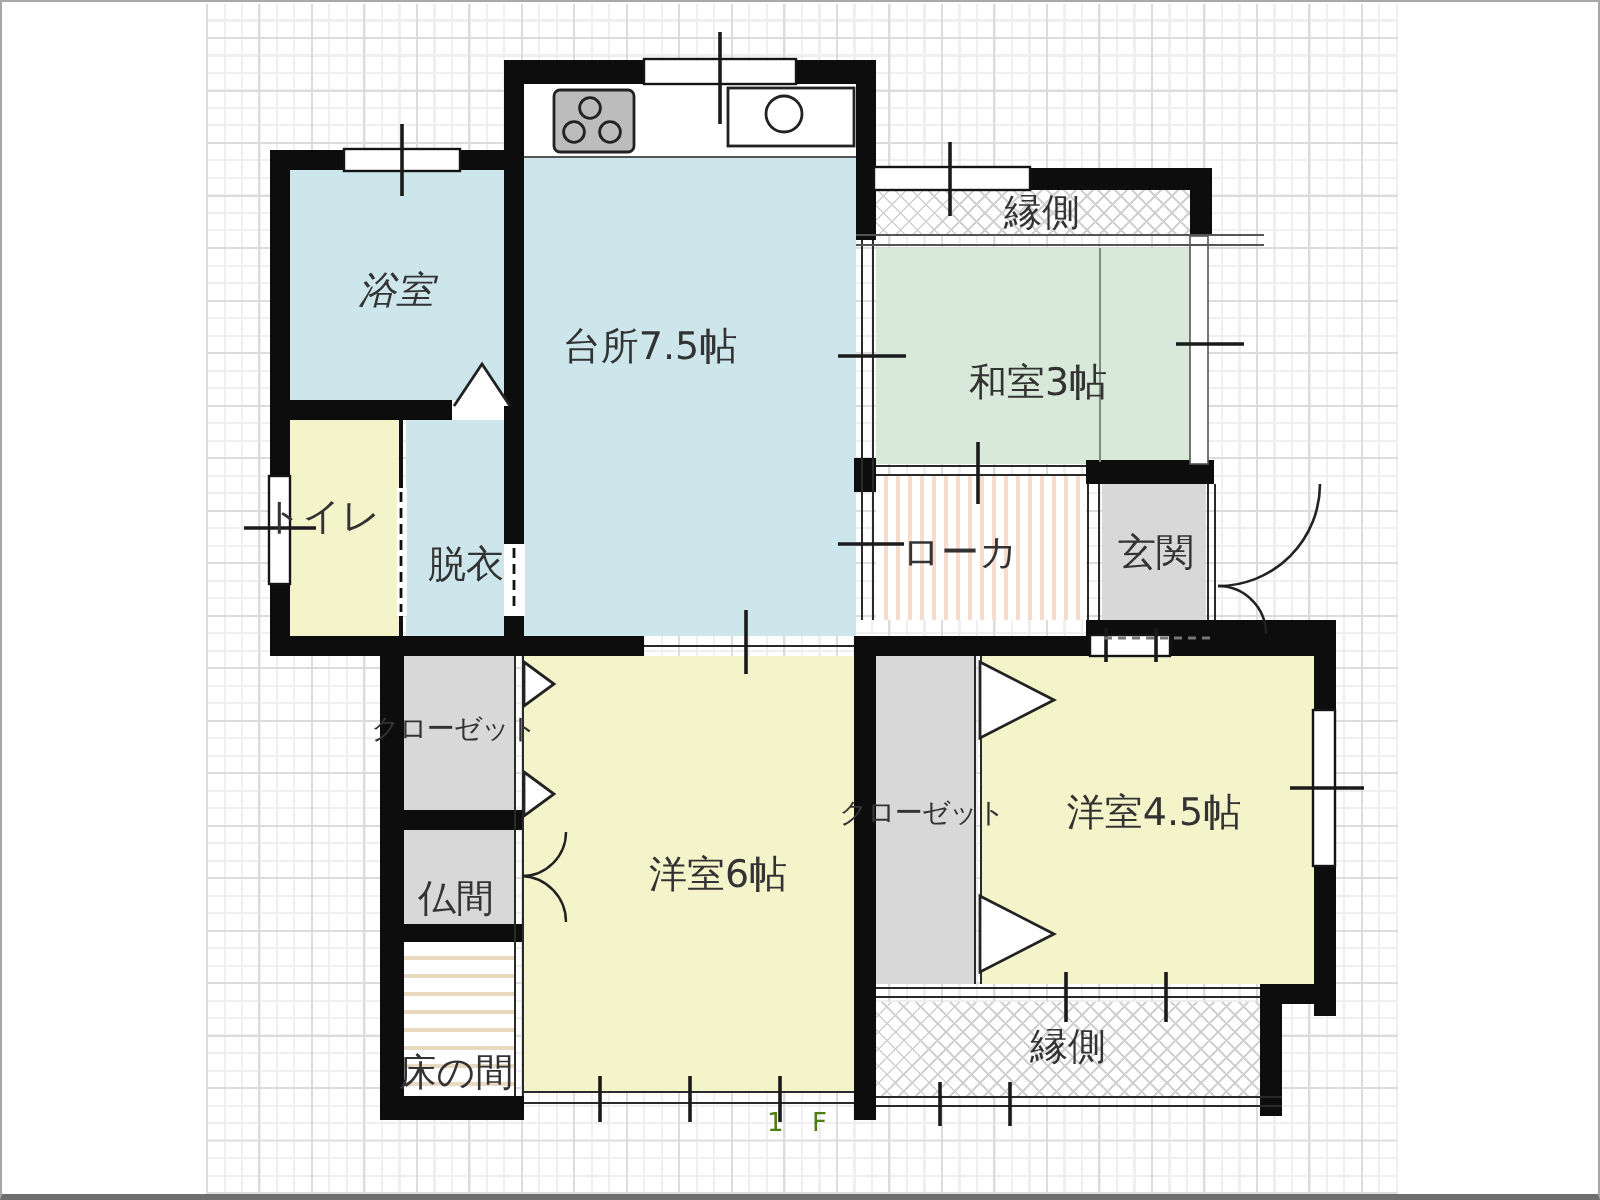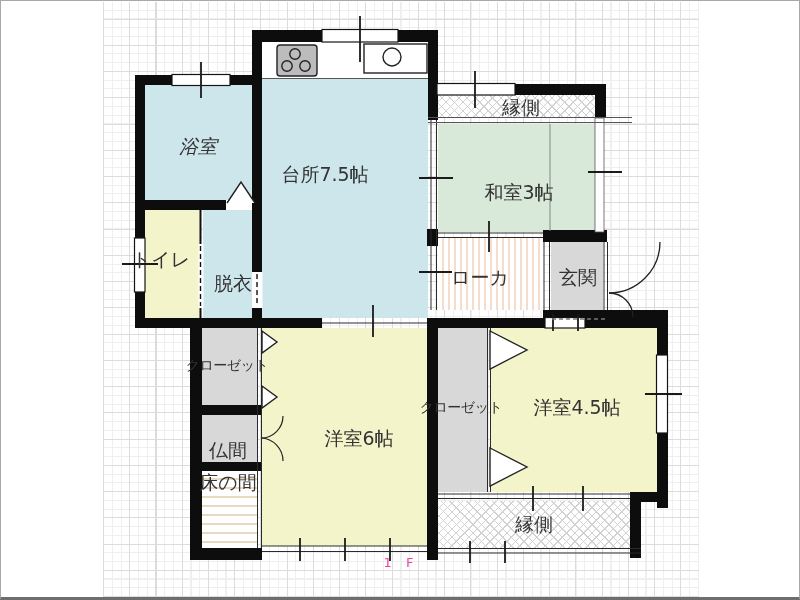--- a/index.html
+++ b/index.html
@@ -20,21 +20,21 @@
   .hatch{background-color:#fff;background-image:
       repeating-linear-gradient(45deg,transparent 0 5px,#d2d2d2 5px 6px),
       repeating-linear-gradient(135deg,transparent 0 5px,#d2d2d2 5px 6px);}
   .vstripe{background:repeating-linear-gradient(90deg,#fff 0 4px,#f6dccd 4px 6px);}
   .hstripe{background:repeating-linear-gradient(180deg,#fff 0 7px,#e9d9c1 7px 9px);}
   .wall{position:absolute;background:#0d0d0d;}
   .gap{position:absolute;background:#fff;}
   .label{position:absolute;transform:translate(-50%,-50%);color:#333;font-size:19px;
          white-space:nowrap;line-height:1;}
   .label.small{font-size:14px;letter-spacing:-0.5px;}
-  .label.floor{font-size:13px;letter-spacing:5px;color:#ec4899;}
+  .label.floor{font-size:13px;letter-spacing:5px;color:#4d7c0f;}
   svg.overlay{position:absolute;left:0;top:0;pointer-events:none;}
   .frame{position:absolute;left:0;top:0;right:0;bottom:0;
          border:1px solid #a8a8a8;border-bottom:3px solid #6e6e6e;pointer-events:none;}
 </style>
 </head>
 <body>
 
 <div id="stage">
 
   <div class="grid"></div>
@@ -185,21 +185,21 @@
   <div class="label" style="left:198px;top:146px;font-style:italic;">浴室</div>
   <div class="label" style="left:161px;top:259px;">トイレ</div>
   <div class="label" style="left:233px;top:263px;margin-top:20px;">脱衣</div>
   <div class="label" style="left:325px;top:174px;">台所7.5帖</div>
   <div class="label" style="left:521px;top:107px;">縁側</div>
   <div class="label" style="left:519px;top:192px;">和室3帖</div>
   <div class="label" style="left:480px;top:277px;">ローカ</div>
   <div class="label" style="left:578px;top:277px;">玄関</div>
   <div class="label small" style="left:227px;top:365px;">クローゼット</div>
   <div class="label" style="left:228px;top:438px;margin-top:12px;">仏間</div>
-  <div class="label" style="left:228px;top:482px;">床の間</div>
+  <div class="label" style="left:228px;top:537px;">床の間</div>
   <div class="label" style="left:359px;top:438px;">洋室6帖</div>
   <div class="label small" style="left:461px;top:407px;">クローゼット</div>
   <div class="label" style="left:577px;top:407px;text-align:center;">洋室4.5帖</div>
   <div class="label" style="left:534px;top:524px;">縁側</div>
   <div class="label floor" style="left:401px;top:562px;">1 F</div>
 
   <div class="frame"></div>
 </div>
 
 </body></html>

